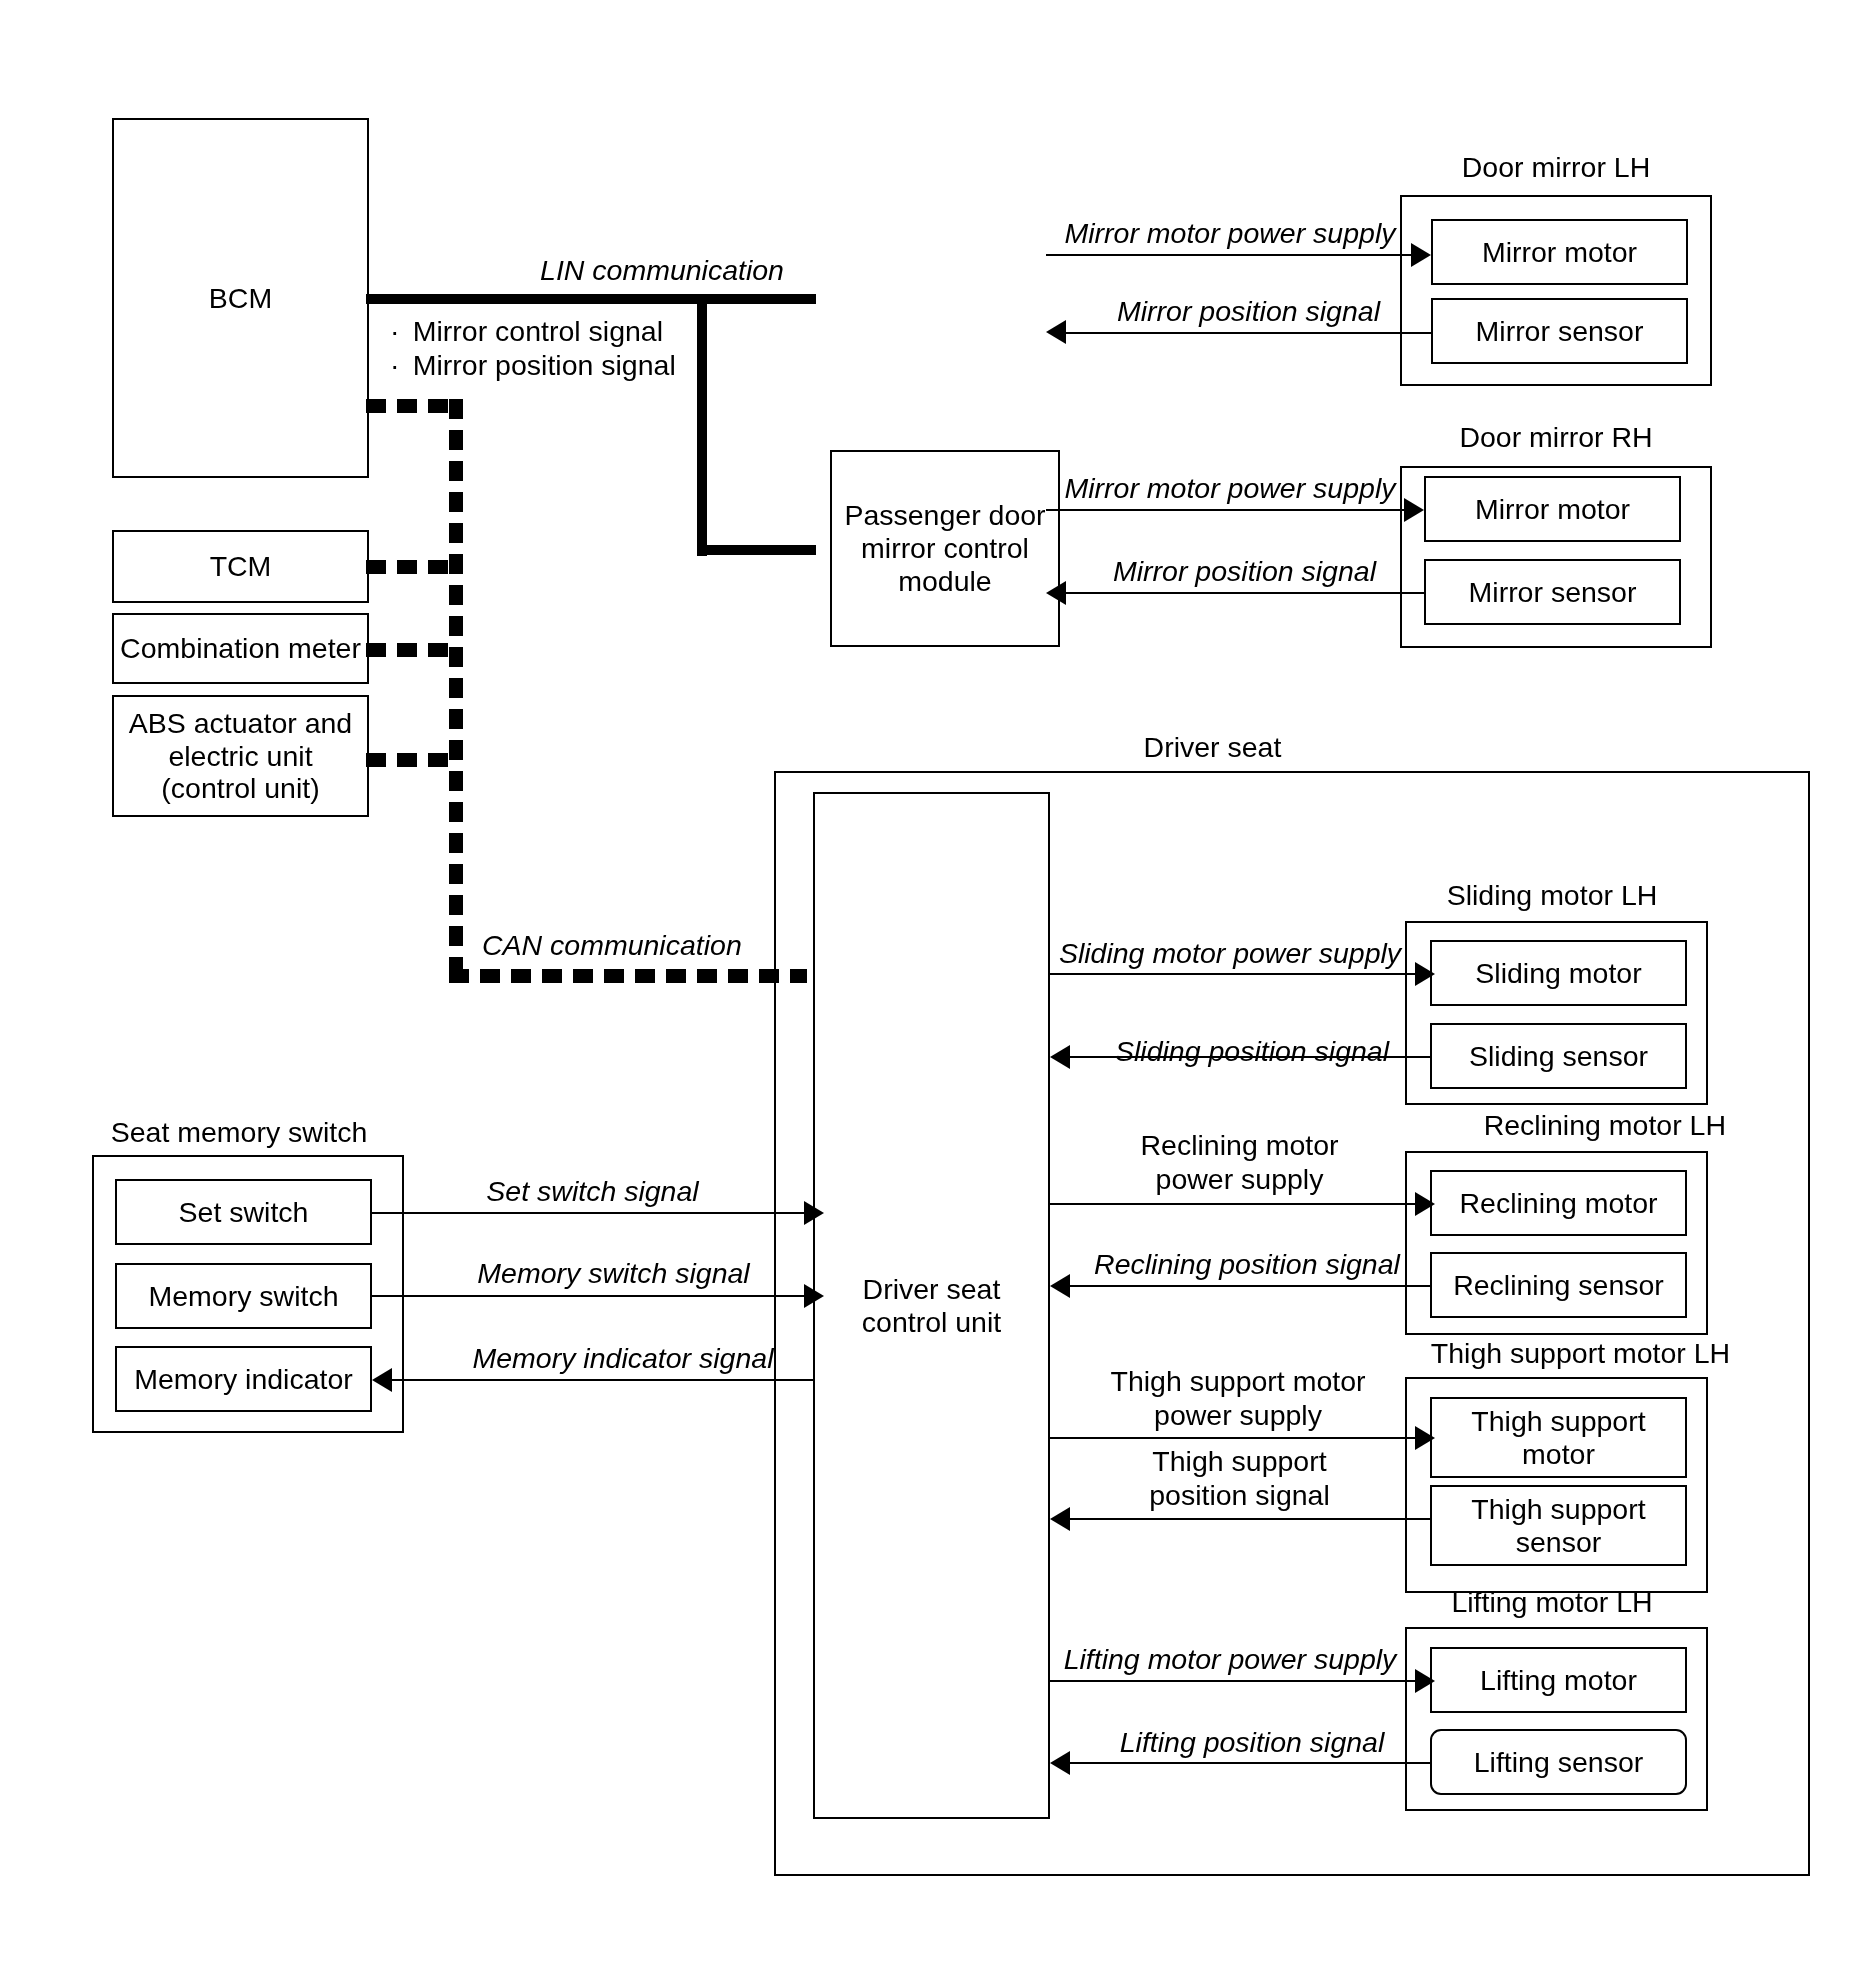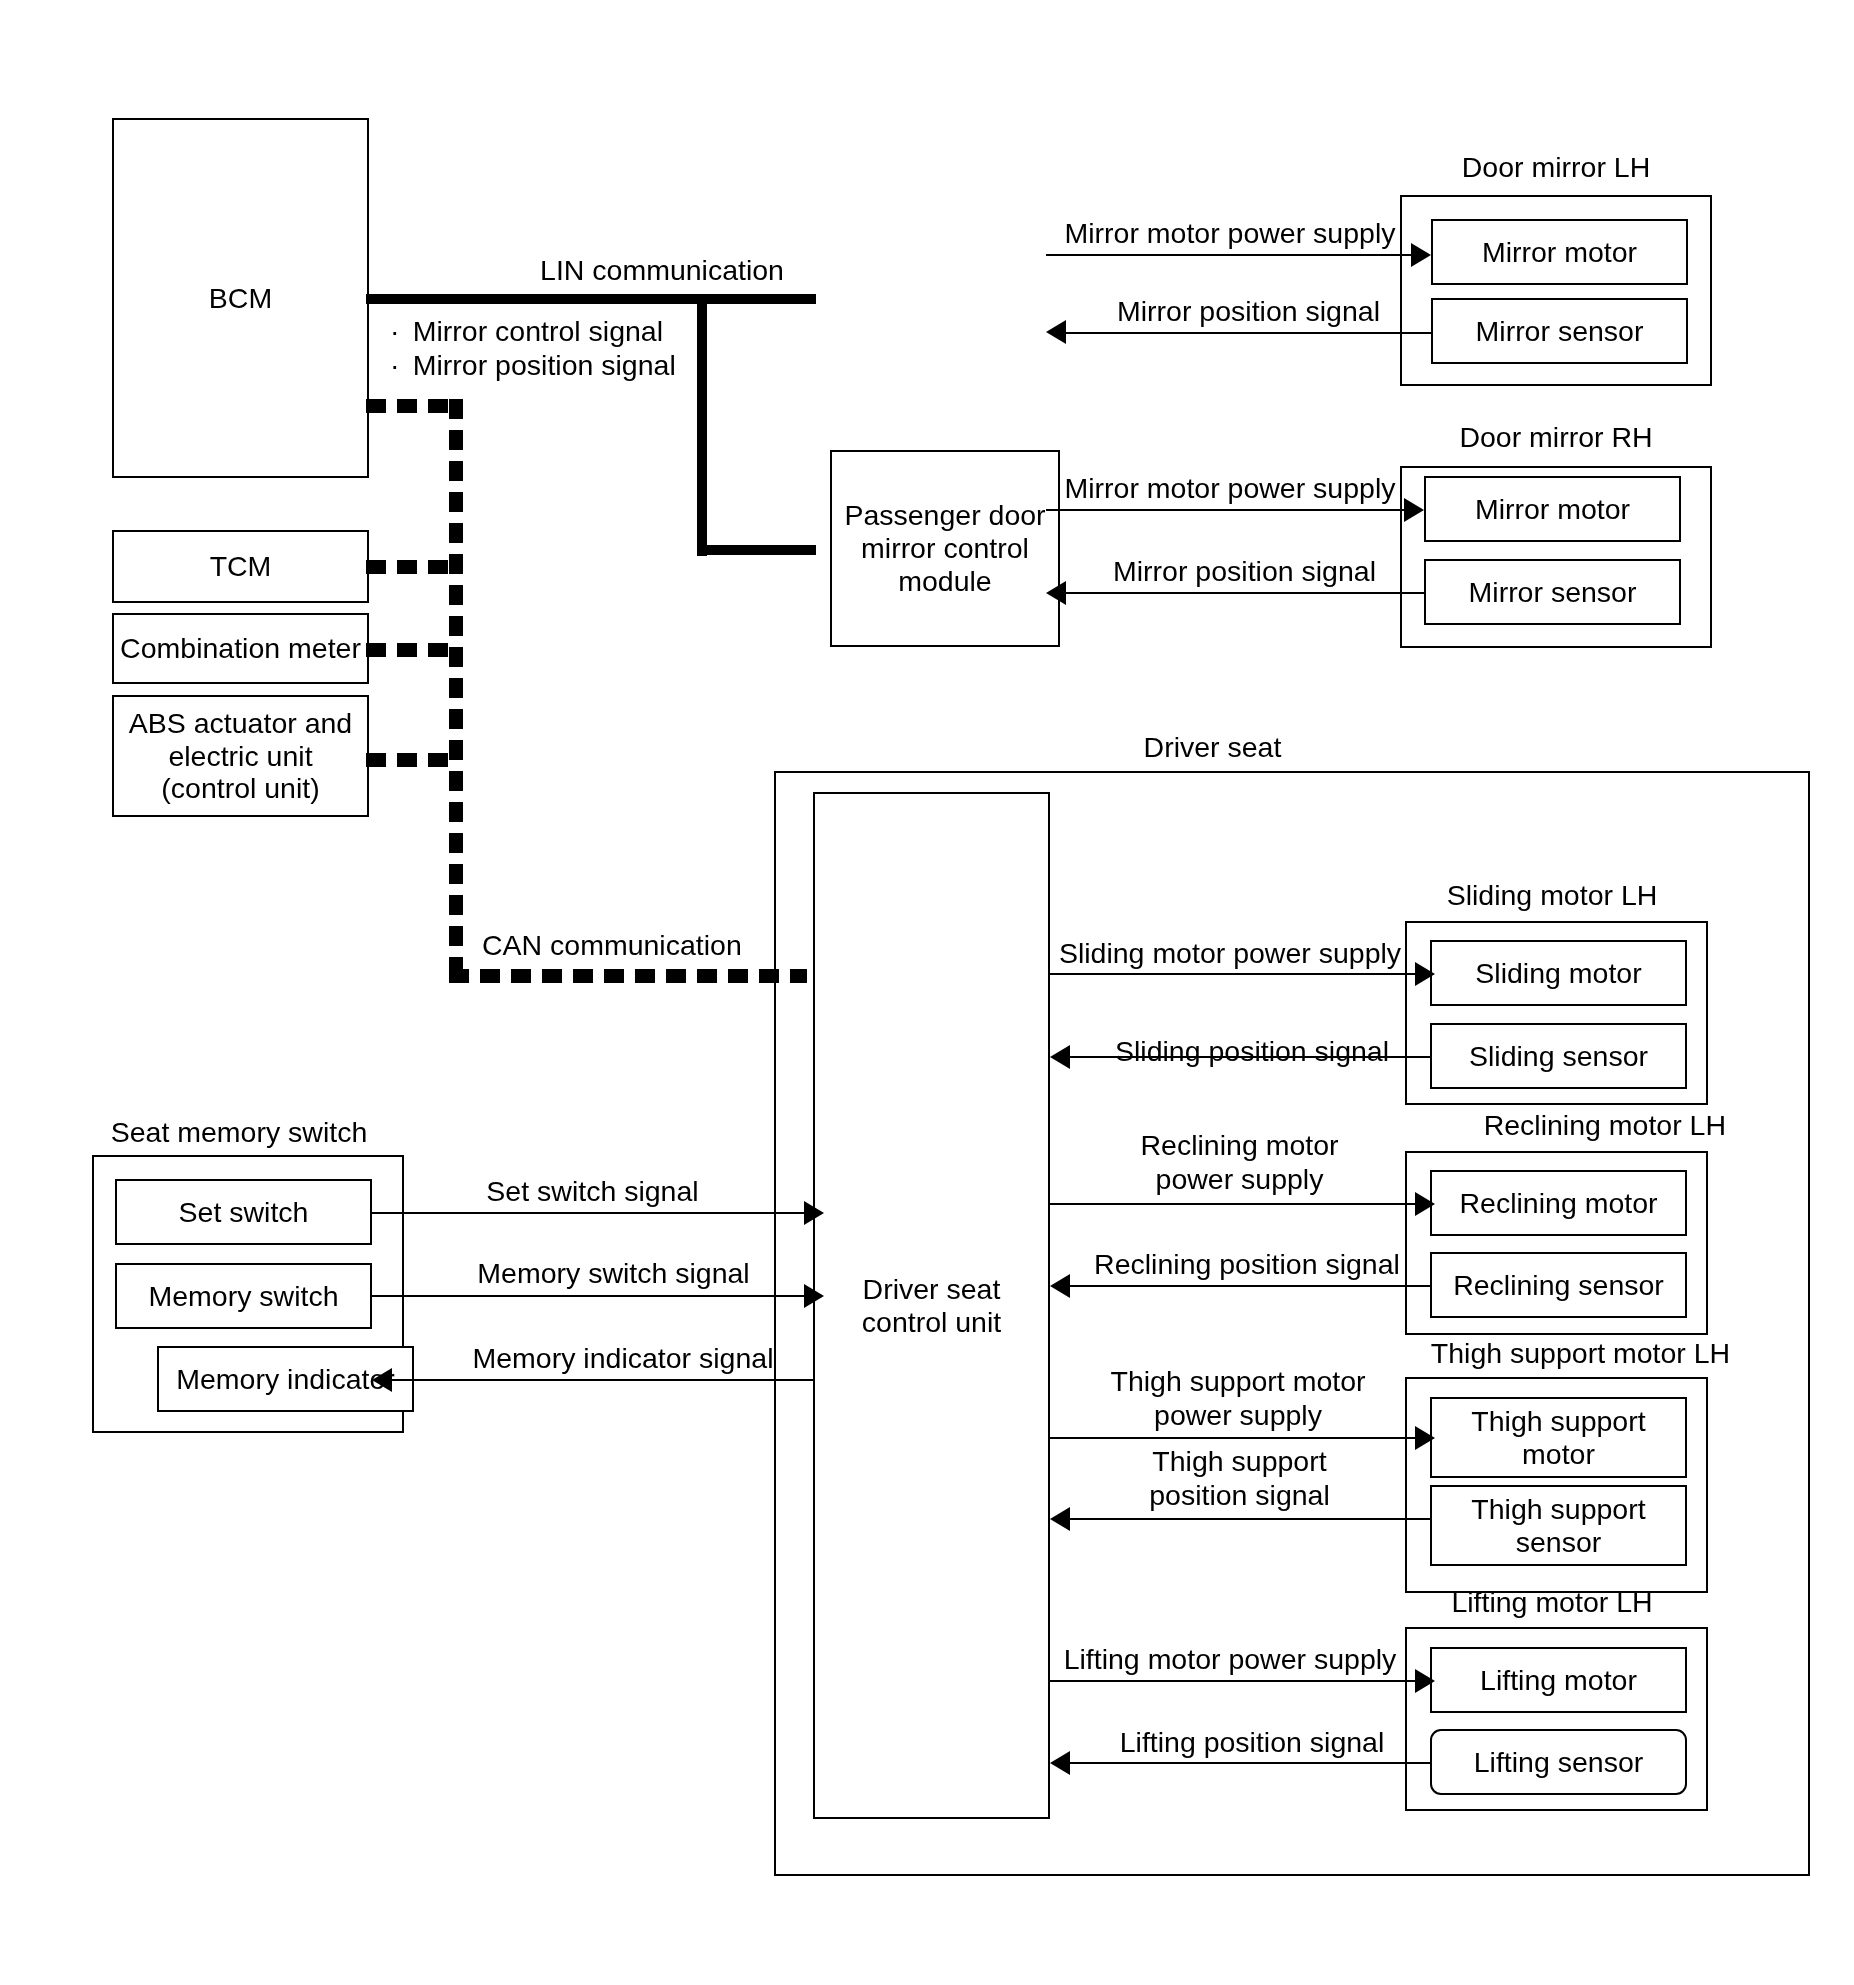--- a/index.html
+++ b/index.html
@@ -5,21 +5,21 @@
   html,body{margin:0;padding:0;background:#ffffff;}
   body{font-family:"Liberation Sans","DejaVu Sans",sans-serif;color:#000;}
   #stage{position:relative;width:1855px;height:1985px;background:#fff;overflow:hidden;}
 
   
   .box{position:absolute;box-sizing:border-box;border:2.8px solid #000;background:#fff;
        display:flex;align-items:center;justify-content:center;text-align:center;
        font-size:28.5px;line-height:1.15;}
   .grp{position:absolute;box-sizing:border-box;border:2.8px solid #000;background:transparent;}
   .cap{position:absolute;font-size:28.5px;line-height:1.1;white-space:nowrap;text-align:center;}
-  .lbl{position:absolute;font-size:28.5px;line-height:1.18;white-space:nowrap;text-align:center;}
+  .lbl{position:absolute;font-size:28.5px;line-height:1.18;white-space:nowrap;text-align:center;font-style:italic;}
   .lbl2{position:absolute;font-size:28.5px;line-height:1.18;text-align:center;}
 
   
   .hline{position:absolute;height:0;border-top:2.8px solid #000;}
 
   
   .lin-h{position:absolute;height:10px;background:#000;}
   .lin-v{position:absolute;width:10px;background:#000;}
 
   
@@ -208,21 +208,21 @@
   <div class="lbl" style="left:1082px;top:1726px;width:340px;">Lifting position signal</div>
 
   <div class="cap" style="left:92px;top:1117px;width:294px;">Seat memory switch</div>
   <div class="grp" style="left:92px;top:1155px;width:312px;height:278px;"></div>
   <div class="box" style="left:115px;top:1179px;width:257px;height:66px;">
     <span>Set switch</span>
   </div>
   <div class="box" style="left:115px;top:1263px;width:257px;height:66px;">
     <span>Memory switch</span>
   </div>
-  <div class="box" style="left:115px;top:1346px;width:257px;height:66px;margin-left:42px;">
+  <div class="box" style="left:115px;top:1346px;width:257px;height:66px;">
     <span>Memory indicator</span>
   </div>
 
   <div class="hline" style="left:372px;top:1212px;width:433px;"></div>
   <div class="arr-r" style="left:804px;top:1201px;"></div>
   <div class="lbl" style="left:404px;top:1175px;width:377px;">Set switch signal</div>
 
   <div class="hline" style="left:372px;top:1295px;width:433px;"></div>
   <div class="arr-r" style="left:804px;top:1284px;"></div>
   <div class="lbl" style="left:404px;top:1257px;width:377px;padding-left:21px;">Memory switch signal</div>

